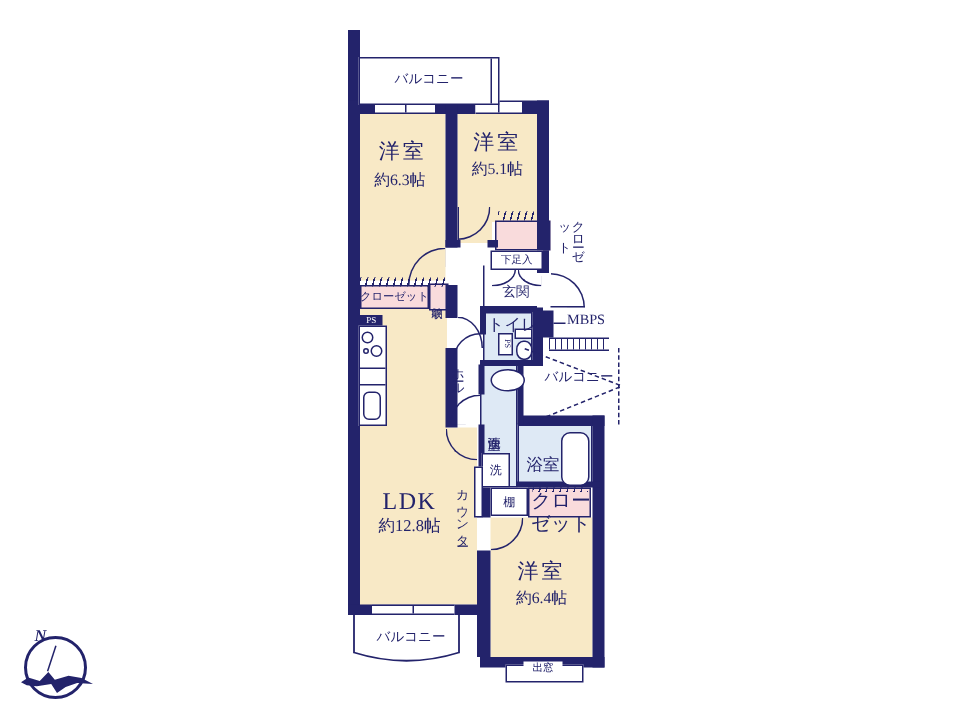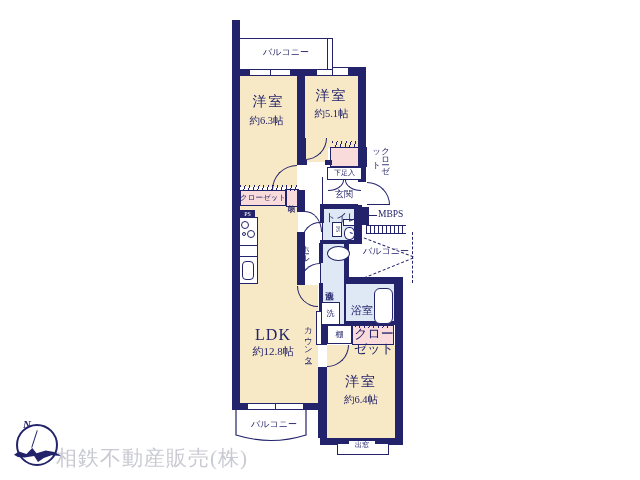--- a/index.html
+++ b/index.html
@@ -182,15 +182,14 @@
   <div class="lbl vtext" style="left:325px;top:265px;height:40px;font-size:8.5px">洗面室</div>
   <div class="lbl" style="left:349px;top:304px;width:26px;font-size:11px">浴室</div>
 
   <div class="abs" style="left:14px;top:422px;width:48px;height:48px">
     <div class="circle" style="left:2px;top:2px;width:42px;height:42px;border-width:2px"></div>
     <div class="lbl" style="left:9px;top:-4px;font-size:11px;font-weight:bold;font-style:italic">N</div>
     <div class="leaf" style="left:20px;top:8px;width:1px;height:18px;transform:rotate(18deg)"></div>
     <div style="position:absolute;left:0;top:24px;width:48px;height:16px;background:var(--wall,#23236B);
          clip-path:polygon(0 55%,10% 35%,26% 50%,38% 12%,47% 45%,66% 28%,84% 38%,100% 62%,78% 58%,62% 75%,50% 100%,42% 62%,22% 72%,8% 68%)"></div>
   </div>
-  <div class="brand" style="left:56px;top:444px">相鉄不動産販売(株)</div>
 
 </div>
 
 </body></html>

